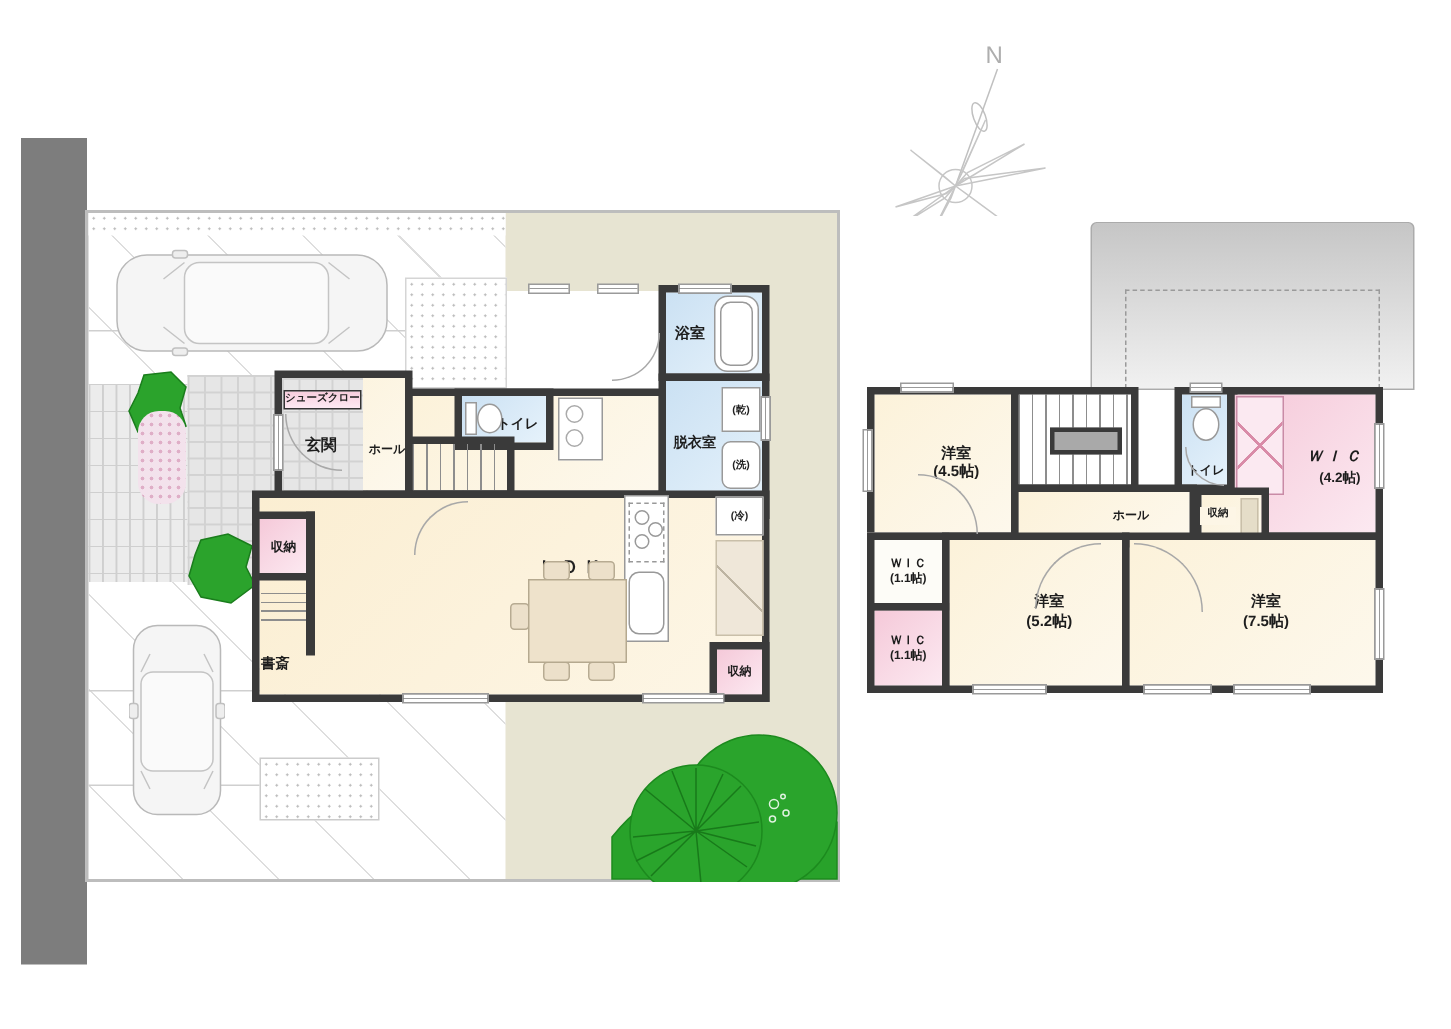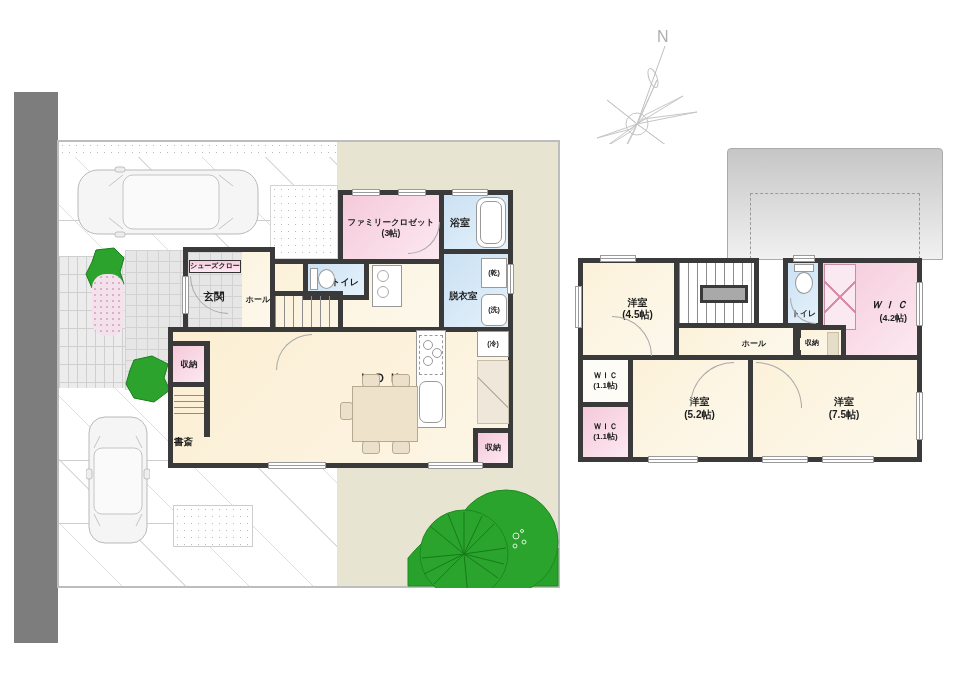--- a/index.html
+++ b/index.html
@@ -105,24 +105,20 @@
       <path d="M66 76 L66 34 M66 76 L96 46 M66 76 L108 70 M66 76 L100 100 M66 76 L70 118 M66 76 L36 106 M66 76 L24 80 M66 76 L32 48 M66 76 L50 36 M66 76 L84 38 M66 76 L106 86 M66 76 L26 96"></path>
     </g>
     <g fill="none" stroke="#dff2df" stroke-width="1">
       <circle cx="118" cy="58" r="3"></circle>
         <circle cx="126" cy="64" r="2"></circle>
         <circle cx="117" cy="68" r="2"></circle>
         <circle cx="124" cy="53" r="1.5"></circle>
     </g>
   </svg>
 
-  <div class="room pink" style="left:338px;top:190px;width:106px;height:76px;font-size:8.5px;">
-    <span class="lbl">ファミリークロゼット</span>
-    <span class="sz">(3帖)</span>
-  </div>
 
   <div class="room blue" style="left:439px;top:190px;width:74px;height:64px;font-size:10px;justify-content:center;">
     <span class="lbl" style="position:absolute;left:6px;top:22px;">浴室</span>
   </div>
   <div class="fixture" style="left:476px;top:197px;width:30px;height:51px;border-radius:9px;"></div>
   <div class="fixture" style="left:480px;top:201px;width:22px;height:43px;border-radius:7px;"></div>
 
   <div class="room blue" style="left:439px;top:249px;width:74px;height:97px;font-size:9.5px;padding-left:24px;">
     <span class="lbl" style="position:absolute;left:5px;top:36px;">脱衣室</span>
   </div>

